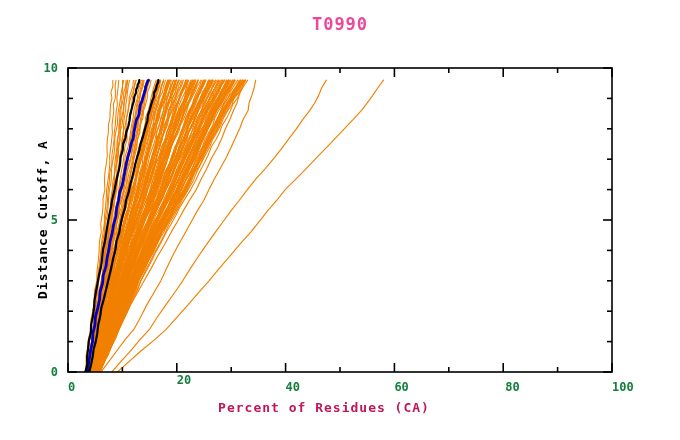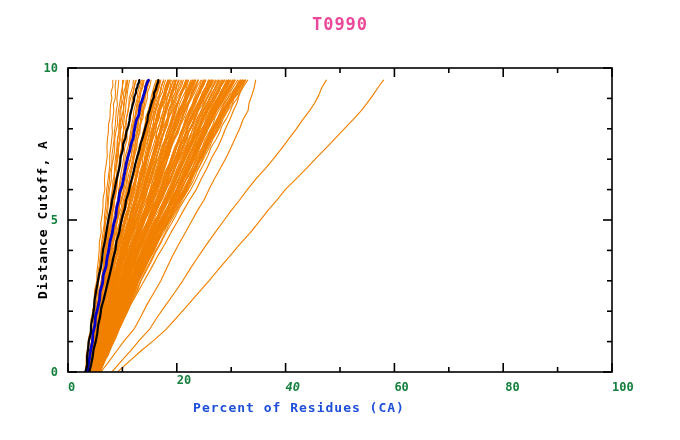--- a/index.html
+++ b/index.html
@@ -8,21 +8,21 @@
     font-family:"DejaVu Sans Mono","Liberation Mono",monospace;
     overflow:hidden;position:relative;
   }
   #root{position:absolute;left:0;top:0;width:680px;height:440px;}
   .title{
     position:absolute;left:0;top:14px;width:680px;text-align:center;
     font-size:17px;font-weight:bold;color:#ec4899;letter-spacing:1px;
   }
   .xlabel{
     position:absolute;left:0;top:400px;width:598px;text-align:center;
-    font-size:13px;font-weight:bold;color:#1d4ed8;letter-spacing:1px;
+    font-size:13px;font-weight:bold;color:#be185d;letter-spacing:1px;padding-left:25px;
   }
   .ylabel{
     position:absolute;left:-78px;top:212px;width:240px;text-align:center;
     font-size:13px;font-weight:bold;color:#000;letter-spacing:1px;
     transform:rotate(-90deg);transform-origin:center center;
   }
   #plot{position:absolute;left:0;top:0;width:680px;height:440px;}
   .ticklbl{
     position:absolute;font-size:12px;font-weight:bold;color:#15803d;
     white-space:nowrap;
@@ -246,20 +246,20 @@
       <line x1="612" y1="98.39999999999998" x2="607" y2="98.39999999999998" stroke="#000000" stroke-width="1.6"></line>
       <line x1="68" y1="68" x2="77" y2="68" stroke="#000000" stroke-width="1.6"></line>
       <line x1="612" y1="68" x2="603" y2="68" stroke="#000000" stroke-width="1.6"></line>
     </svg>
 
   <div class="xlabel">Percent of Residues (CA)</div>
   <div class="ylabel">Distance Cutoff, A</div>
 
 <div class="ticklbl" style="top: 380px; left: 0px; width: auto; text-align: center; transform: translateX(68px);">0</div>
     <div class="ticklbl" style="top: 373px; left: 0px; width: auto; text-align: center; transform: translateX(176.8px);">20</div>
-    <div class="ticklbl" style="top: 380px; left: 0px; width: auto; text-align: right; transform: translateX(285.6px); font-style: italic;">40</div>
+    <div class="ticklbl" style="top: 380px; left: 0px; width: auto; text-align: right; transform: translateX(285.6px);">40</div>
     <div class="ticklbl" style="top: 380px; left: 0px; width: auto; text-align: center; transform: translateX(394.4px);">60</div>
     <div class="ticklbl" style="top: 380px; left: 2px; width: auto; text-align: center; transform: translateX(503.2px);">80</div>
     <div class="ticklbl" style="top: 380px; left: 0px; width: auto; transform: translateX(612px);">100</div>
     <div class="ticklbl" style="left: 0px; top: 0px; transform: translate(50.8px, 365px);">0</div>
     <div class="ticklbl" style="left: 0px; top: 0px; transform: translate(50.8px, 213px);">5</div>
     <div class="ticklbl" style="left: 0px; top: 0px; transform: translate(43.5px, 61px);">10</div>
   </div>
 
 </body></html>

